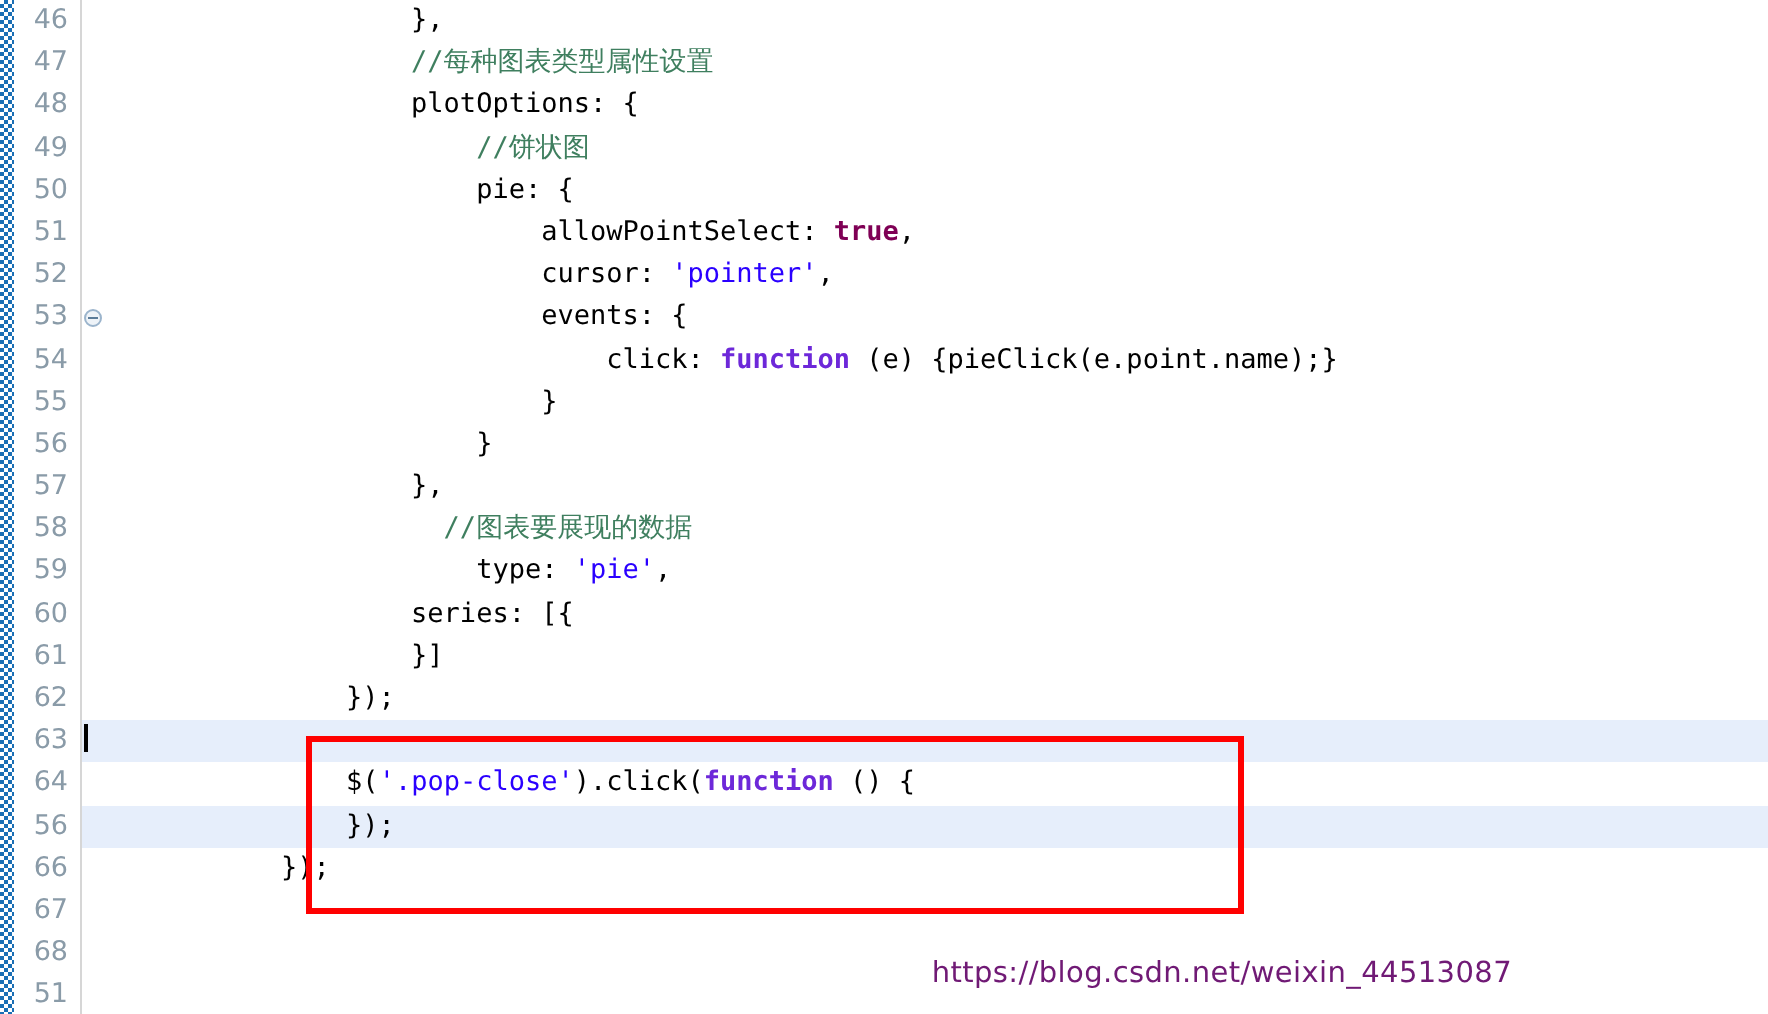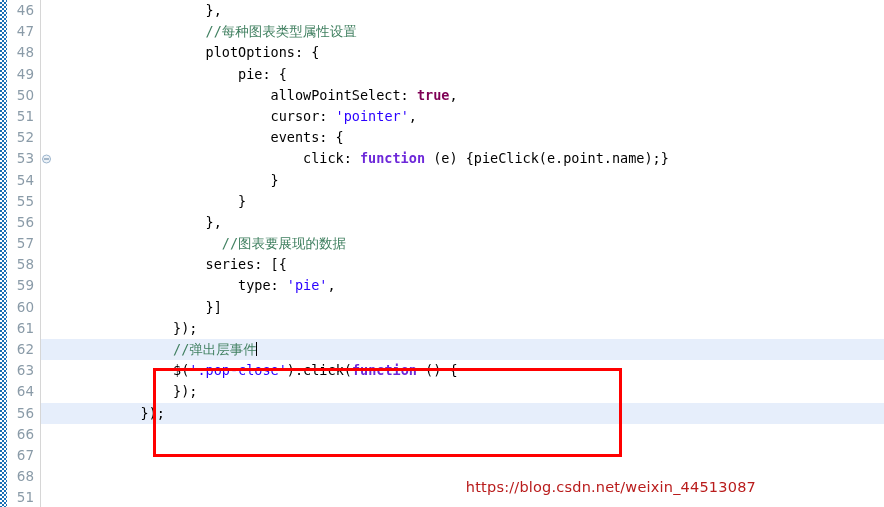--- a/index.html
+++ b/index.html
@@ -140,21 +140,21 @@
     pointer-events: none;
     background: transparent;
   }
 
   
   .watermark {
     position: absolute;
     right: 8px;
     top: 479px;
     font-size: 14.5px;
-    color: #b91c1c;
+    color: #701a75;
     font-family: "DejaVu Sans", "Liberation Sans", sans-serif;
     letter-spacing: 0.2px;
     z-index: 5;
     white-space: nowrap;
   }
 </style>
 </head>
 <body>
 
 <div id="app">
@@ -188,34 +188,35 @@
         <div class="lnum">68</div>
         <div class="lnum">51</div>
       </div>
   </div>
   <div class="gutter-sep"></div>
 
   <div class="code-area">
       <div class="code-line"><span class="t-plain">                    },</span></div>
       <div class="code-line"><span class="t-comment">                    //每种图表类型属性设置</span></div>
       <div class="code-line"><span class="t-plain">                    plotOptions: {</span></div>
+      <div class="code-line"><span class="t-comment">                        //饼状图</span></div>
       <div class="code-line"><span class="t-plain">                        pie: {</span></div>
       <div class="code-line"><span class="t-plain">                            allowPointSelect: </span><span class="t-bool">true</span><span class="t-plain">,</span></div>
       <div class="code-line"><span class="t-plain">                            cursor: </span><span class="t-string">'pointer'</span><span class="t-plain">,</span></div>
       <div class="code-line"><span class="t-plain">                            events: {</span></div>
       <div class="code-line"><span class="t-plain">                                click: </span><span class="t-kw">function</span><span class="t-plain"> (e) {pieClick(e.point.name);}</span></div>
       <div class="code-line"><span class="t-plain">                            }</span></div>
       <div class="code-line"><span class="t-plain">                        }</span></div>
       <div class="code-line"><span class="t-plain">                    },</span></div>
       <div class="code-line"><span class="t-comment">                      //图表要展现的数据</span></div>
+      <div class="code-line"><span class="t-plain">                        type: </span><span class="t-string">'pie'</span><span class="t-plain">,</span></div>
       <div class="code-line"><span class="t-plain">                    series: [{</span></div>
-      <div class="code-line"><span class="t-plain">                        type: </span><span class="t-string">'pie'</span><span class="t-plain">,</span></div>
       <div class="code-line"><span class="t-plain">                    }]</span></div>
       <div class="code-line"><span class="t-plain">                });</span></div>
-      <div class="code-line hl"><span class="t-comment">                //弹出层事件</span><span class="caret"></span></div>
+      <div class="code-line hl"><span class="caret"></span></div>
       <div class="code-line"><span class="t-plain">                $(</span><span class="t-string">'.pop-close'</span><span class="t-plain">).click(</span><span class="t-kw">function</span><span class="t-plain"> () {</span></div>
       <div class="code-line"><span class="t-plain">                });</span></div>
       <div class="code-line"><span class="t-plain">            });</span></div>
     </div>
 
   <div class="edge-strip"></div>
 
   <div class="red-box"></div>
 
   <div class="watermark">https://blog.csdn.net/weixin_44513087</div>

